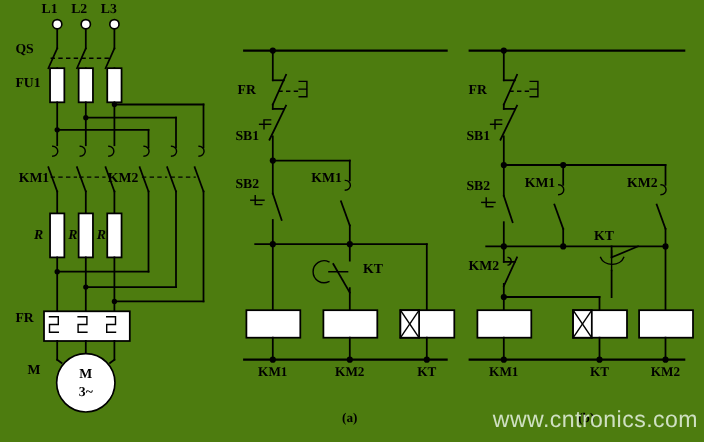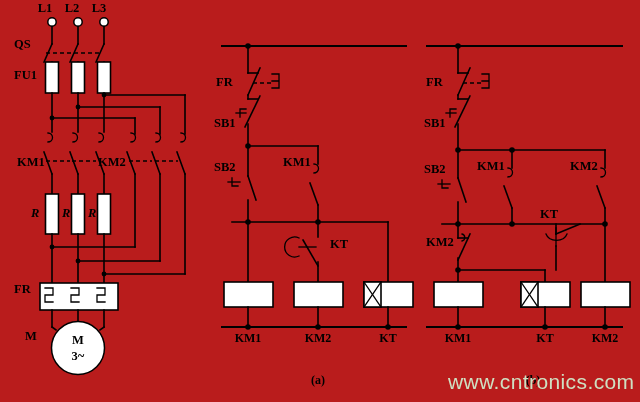--- a/index.html
+++ b/index.html
@@ -5,21 +5,21 @@
 <style>
   html, body {
     margin: 0;
     padding: 0;
     background: #ffffff;
   }
   #root {
     position: relative;
     width: 640px;
     height: 402px;
-    background: #b91c1c;
+    background: #4d7c0f;
     font-family: "Liberation Serif", serif;
     overflow: hidden;
   }
   svg.sheet {
     position: absolute;
     left: 0;
     top: 0;
     width: 640px;
     height: 402px;
     display: block;

